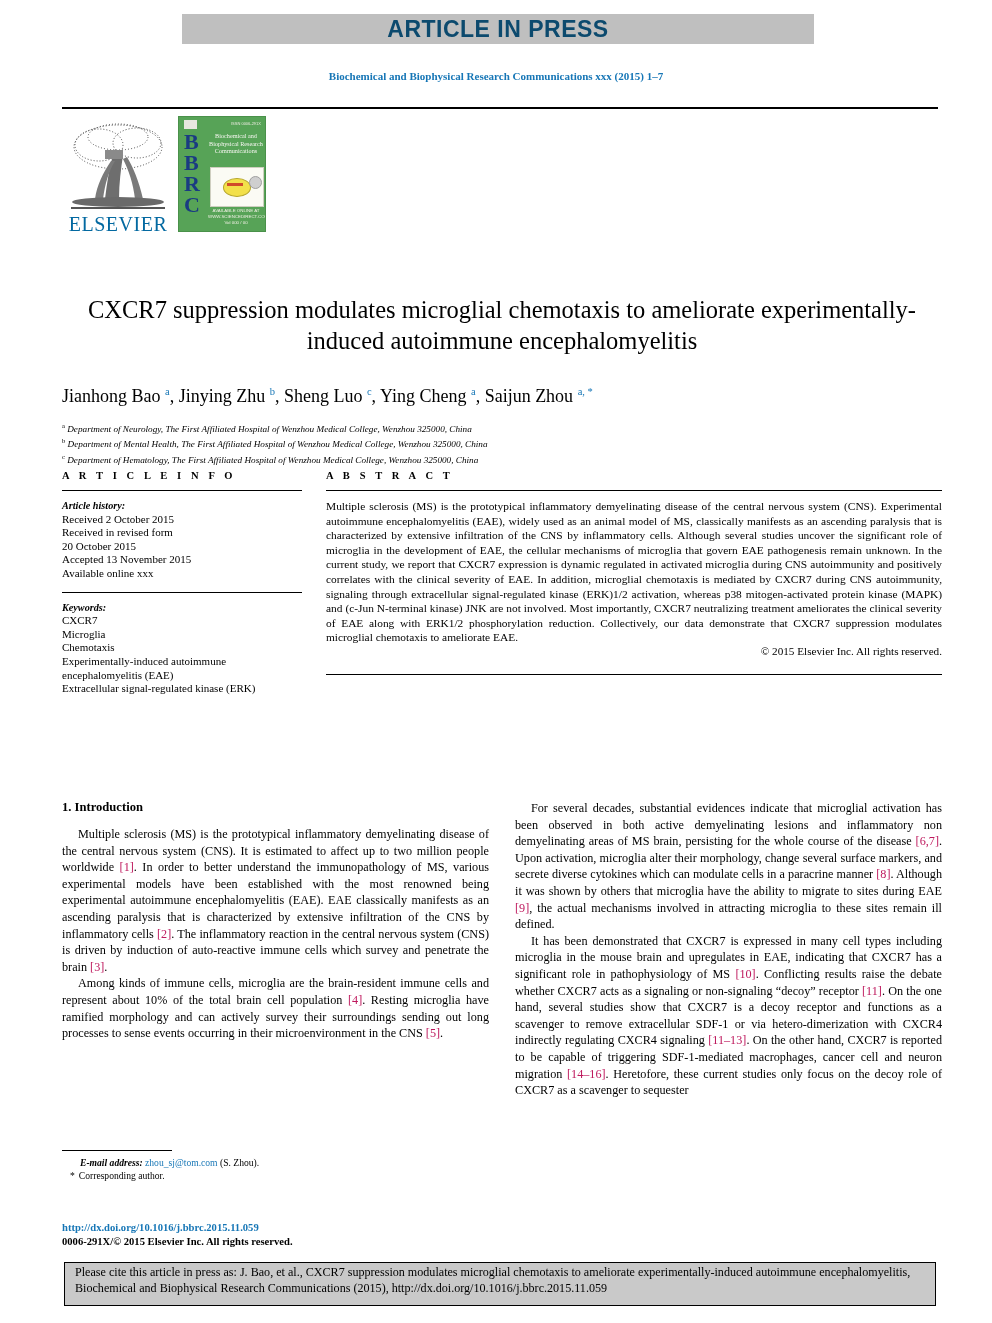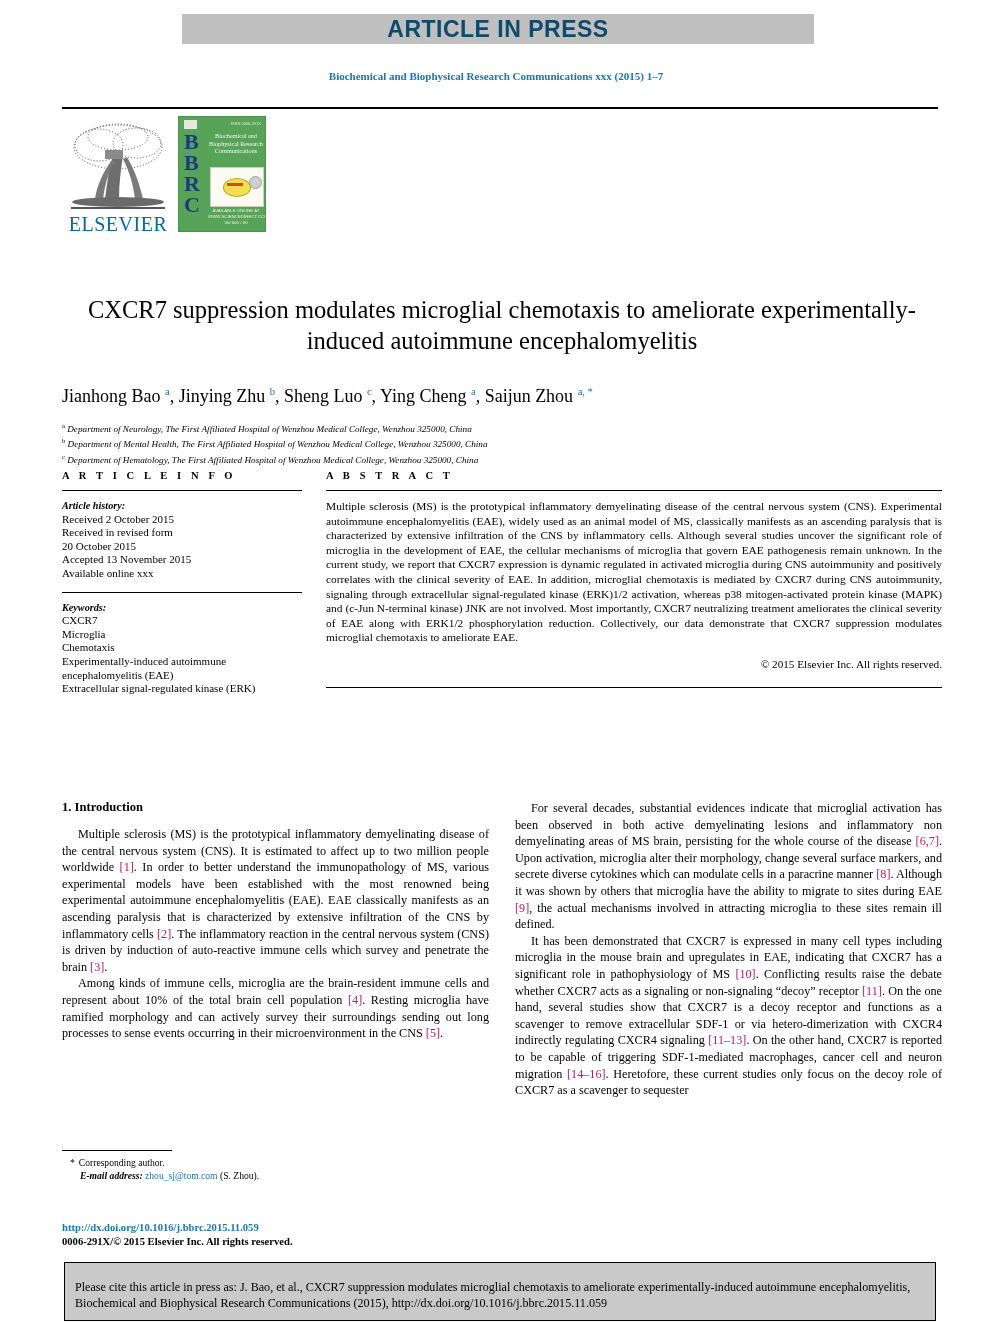--- a/index.html
+++ b/index.html
@@ -323,21 +323,20 @@
     font-family: "Liberation Serif", serif;
     font-size: 11.4px;
     line-height: 14.6px;
     text-align: justify;
     color: #000;
   }
   .copyright-line {
     font-family: "Liberation Serif", serif;
     font-size: 11.2px;
     text-align: right;
-    margin-top: 13px;
   }
   .abstract-bottom-rule {
     border-top: 1.2px solid #000;
     margin-top: 17px;
   }
 
   
   .body-cols {
     position: absolute;
     left: 62px;
@@ -417,21 +416,21 @@
 
   
   .cite-box {
     position: absolute;
     left: 64px;
     top: 1262px;
     width: 872px;
     box-sizing: border-box;
     border: 1.3px solid #000;
     background: #c9c9c9;
-    padding: 16px 10px 8px 10px;
+    padding: 1px 10px 8px 10px;
   }
   .cite-text {
     font-family: "Liberation Serif", serif;
     font-size: 12.1px;
     line-height: 16.4px;
     color: #000;
     text-align: left;
   }
 </style>
 </head>
@@ -537,28 +536,28 @@
 
   <div class="body-col">
     <p class="para">For several decades, substantial evidences indicate that microglial activation has been observed in both active demyelinating lesions and inflammatory non demyelinating areas of MS brain, persisting for the whole course of the disease <span class="ref">[6,7]</span>. Upon activation, microglia alter their morphology, change several surface markers, and secrete diverse cytokines which can modulate cells in a paracrine manner <span class="ref">[8]</span>. Although it was shown by others that microglia have the ability to migrate to sites during EAE <span class="ref">[9]</span>, the actual mechanisms involved in attracting microglia to these sites remain ill defined.</p>
     <p class="para">It has been demonstrated that CXCR7 is expressed in many cell types including microglia in the mouse brain and upregulates in EAE, indicating that CXCR7 has a significant role in pathophysiology of MS <span class="ref">[10]</span>. Conflicting results raise the debate whether CXCR7 acts as a signaling or non-signaling “decoy” receptor <span class="ref">[11]</span>. On the one hand, several studies show that CXCR7 is a decoy receptor and functions as a scavenger to remove extracellular SDF-1 or via hetero-dimerization with CXCR4 indirectly regulating CXCR4 signaling <span class="ref">[11–13]</span>. On the other hand, CXCR7 is reported to be capable of triggering SDF-1-mediated macrophages, cancer cell and neuron migration <span class="ref">[14–16]</span>. Heretofore, these current studies only focus on the decoy role of CXCR7 as a scavenger to sequester</p>
   </div>
 
 </div>
 
 <div class="footnote-block">
   <div class="footnote-rule"></div>
-  <div class="footnote-line">
-    <span class="star">*</span><span>Corresponding author.</span>
-  </div>
   <div class="footnote-line" style="padding-left:18px;">
     <span class="footnote-em">E-mail address:</span>
     <span class="mail-link">zhou_sj@tom.com</span>
     <span>(S. Zhou).</span>
   </div>
+  <div class="footnote-line">
+    <span class="star">*</span><span>Corresponding author.</span>
+  </div>
 </div>
 
 <div class="doi-block">
   <div class="doi-link">http://dx.doi.org/10.1016/j.bbrc.2015.11.059</div>
   <div class="issn-line">0006-291X/© 2015 Elsevier Inc. All rights reserved.</div>
 </div>
 
 <div class="cite-box">
   <div class="cite-text">Please cite this article in press as: J. Bao, et al., CXCR7 suppression modulates microglial chemotaxis to ameliorate experimentally-induced autoimmune encephalomyelitis, Biochemical and Biophysical Research Communications (2015), http://dx.doi.org/10.1016/j.bbrc.2015.11.059</div>
 </div>

